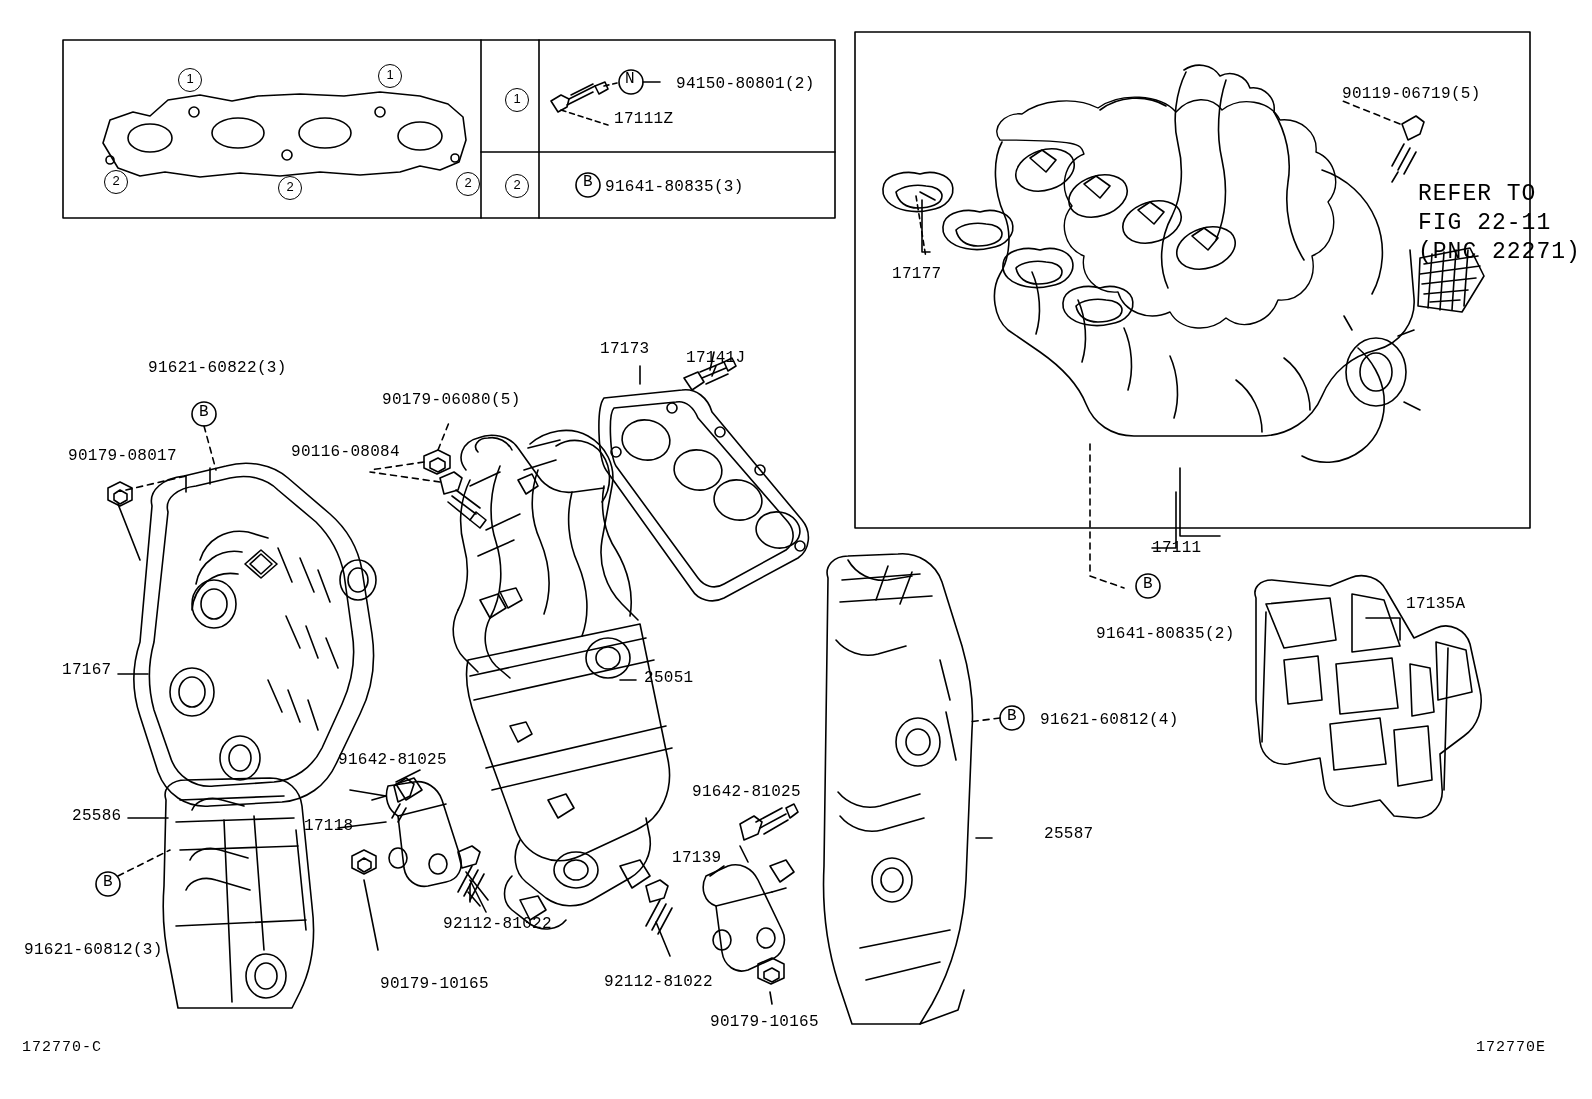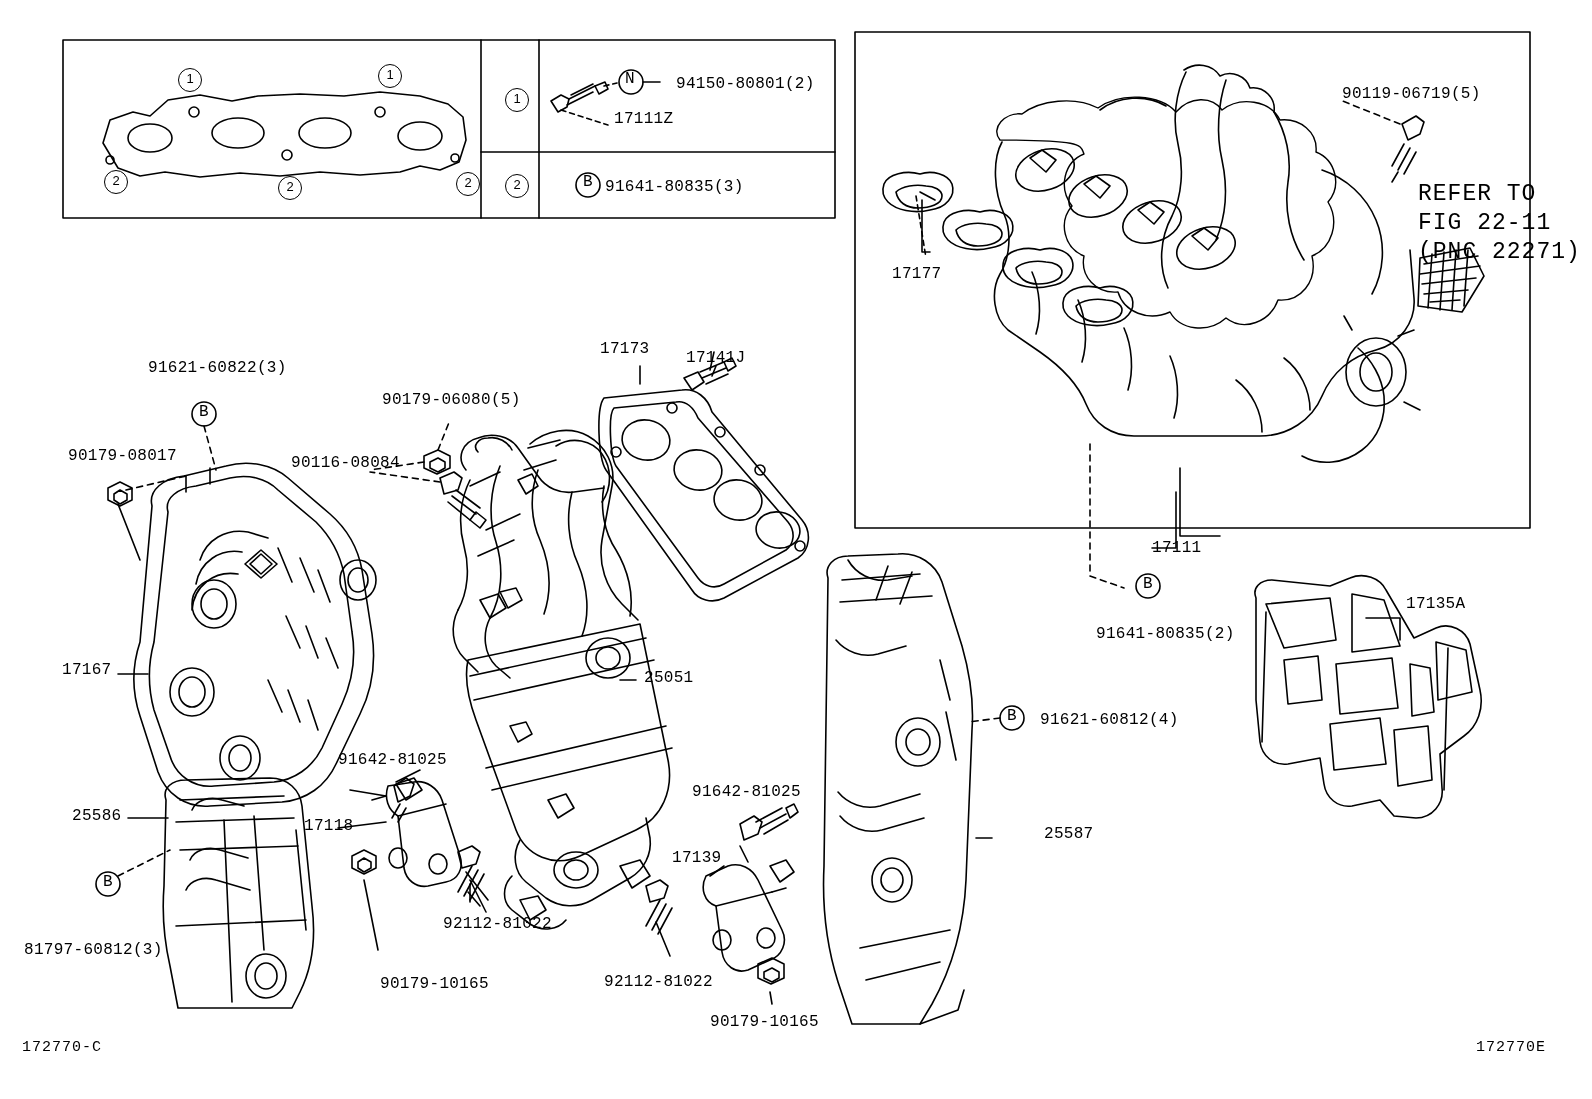--- a/index.html
+++ b/index.html
@@ -419,25 +419,25 @@
 (PNC 22271)</div>
   <div class="lbl mono" style="left:892px; top:266px;">17177</div>
   <div class="lbl mono" style="left:1152px; top:540px;">17111</div>
   <div class="lbl mono" style="left:1096px; top:626px;">91641-80835(2)</div>
   <div class="lbl mono" style="left:1143px; top:576px;">B</div>
 
   <div class="lbl mono" style="left:148px; top:360px;">91621-60822(3)</div>
   <div class="lbl mono" style="left:199px; top:404px;">B</div>
   <div class="lbl mono" style="left:68px; top:448px;">90179-08017</div>
   <div class="lbl mono" style="left:382px; top:392px;">90179-06080(5)</div>
-  <div class="lbl mono" style="left:291px; top:455px;">90116-08084</div>
+  <div class="lbl mono" style="left:291px; top:444px;">90116-08084</div>
   <div class="lbl mono" style="left:62px; top:662px;">17167</div>
   <div class="lbl mono" style="left:72px; top:808px;">25586</div>
   <div class="lbl mono" style="left:103px; top:874px;">B</div>
-  <div class="lbl mono" style="left:24px; top:942px;">81797-60812(3)</div>
+  <div class="lbl mono" style="left:24px; top:942px;">91621-60812(3)</div>
 
   <div class="lbl mono" style="left:600px; top:341px;">17173</div>
   <div class="lbl mono" style="left:686px; top:330px;margin-top:20px;">17141J</div>
   <div class="lbl mono" style="left:644px; top:670px;">25051</div>
   <div class="lbl mono" style="left:338px; top:752px;">91642-81025</div>
   <div class="lbl mono" style="left:304px; top:818px;">17118</div>
   <div class="lbl mono" style="left:443px; top:916px;">92112-81022</div>
   <div class="lbl mono" style="left:380px; top:976px;">90179-10165</div>
   <div class="lbl mono" style="left:692px; top:784px;">91642-81025</div>
   <div class="lbl mono" style="left:672px; top:850px;">17139</div>

